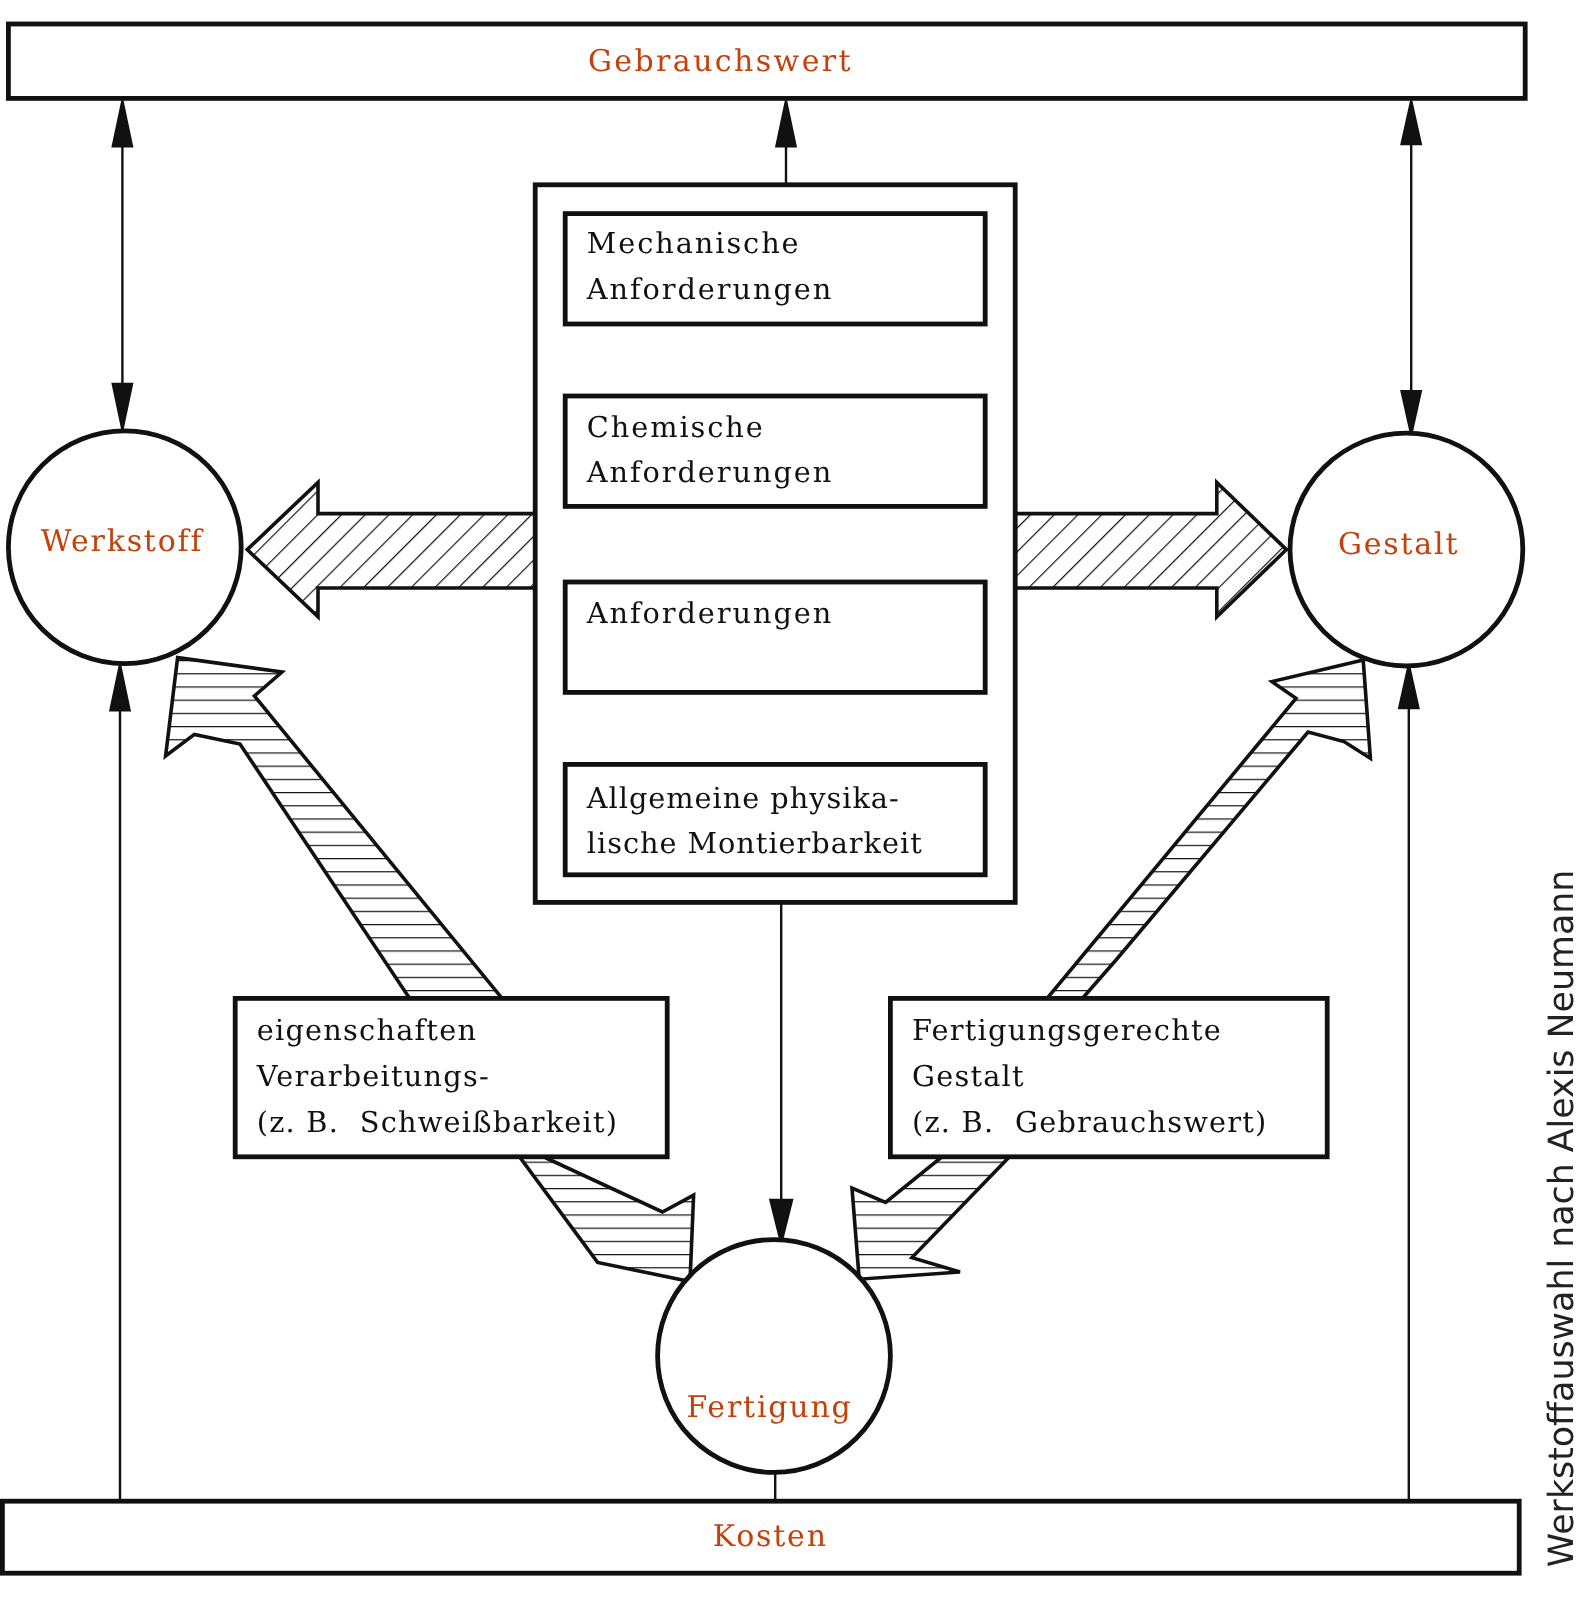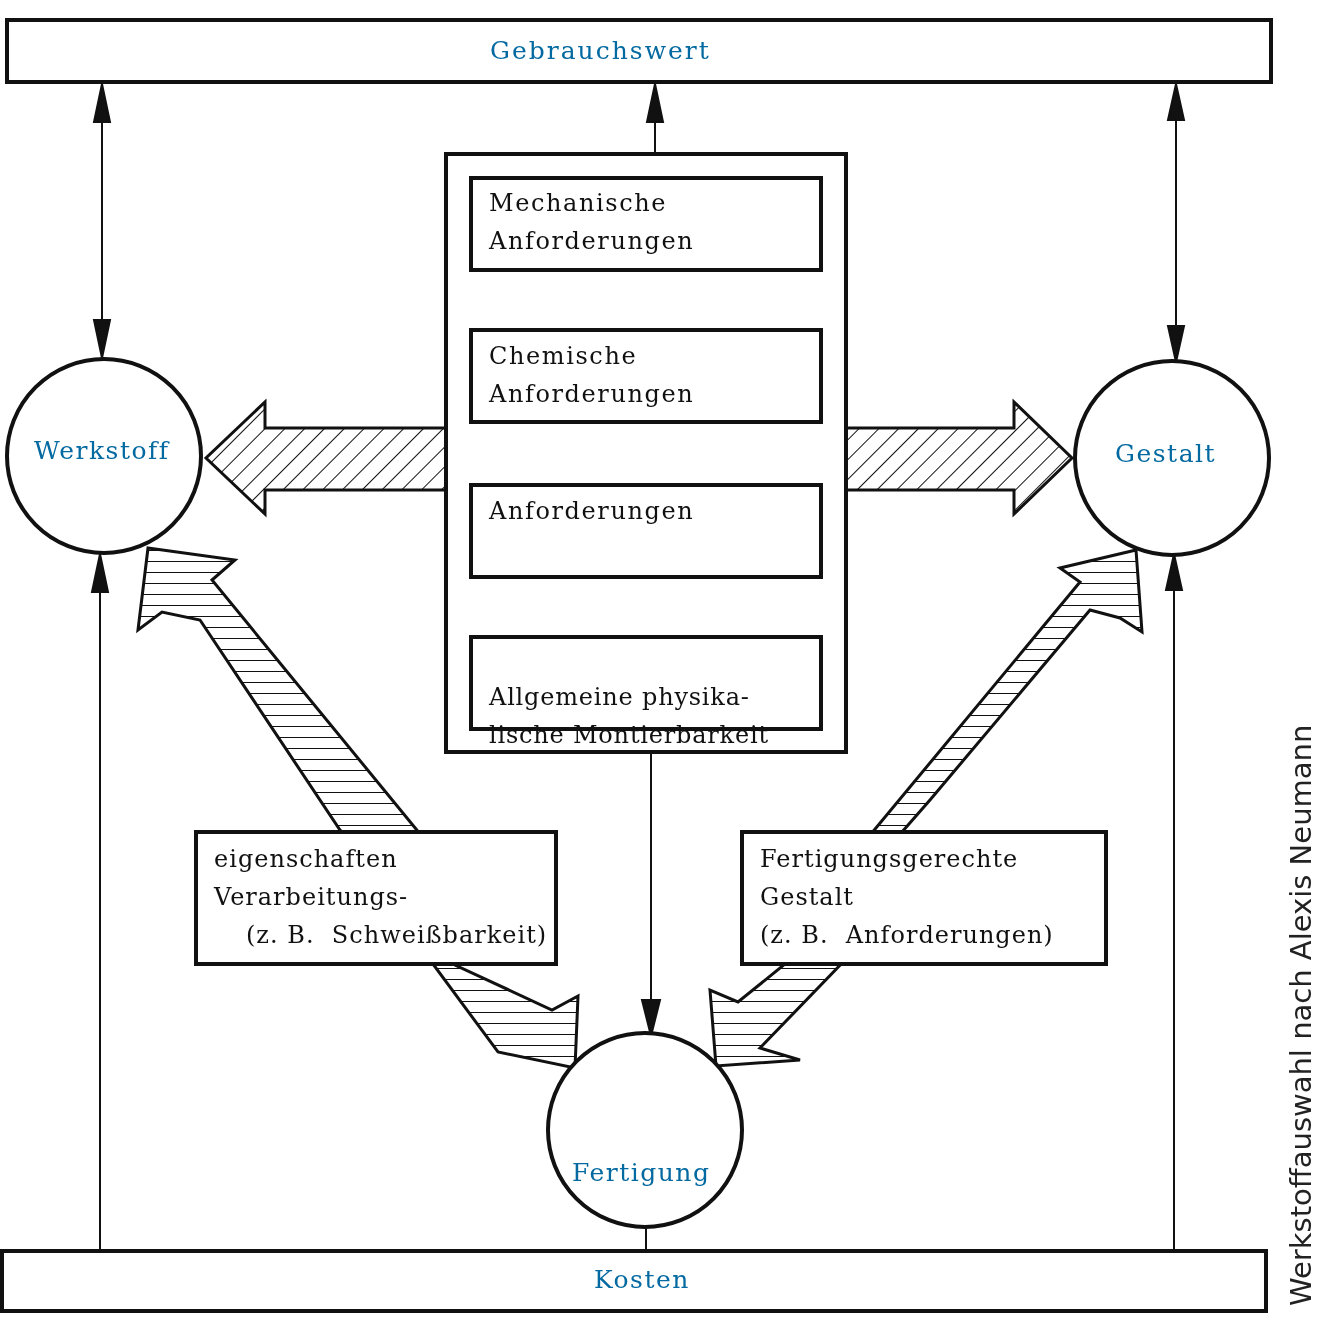--- a/index.html
+++ b/index.html
@@ -1,18 +1,18 @@
 <!DOCTYPE html>
 <html><head>
 <meta charset="utf-8">
 <style>
   html, body { margin:0; padding:0; background:#ffffff; }
   body { width:1325px; height:1333px; position:relative; overflow:hidden; font-family:"DejaVu Serif", serif; color:#111; }
   svg { position:absolute; left:0; top:0; }
-  .lbl { position:absolute; font-family:"DejaVu Serif", serif; font-size:25px; letter-spacing:1.5px; color:#0369a1; white-space:nowrap; }
+  .lbl { position:absolute; font-family:"DejaVu Serif", serif; font-size:25px; letter-spacing:1.5px; color:#c2410c; white-space:nowrap; }
   .boxtxt { position:absolute; font-family:"DejaVu Serif", serif; font-size:24px; letter-spacing:1.6px; line-height:38px; color:#111; white-space:nowrap; }
   .caption { position:absolute; font-family:"DejaVu Sans", sans-serif; font-size:29px; color:#222; white-space:nowrap; transform-origin:0 0; transform:rotate(-90deg); left:1284px; top:1306px; }
 </style>
 </head>
 <body>
 
 <svg width="1325" height="1333" viewBox="0 0 1325 1333">
   <defs>
     <pattern id="diag" patternUnits="userSpaceOnUse" width="14" height="14" patternTransform="rotate(45)">
       <line x1="0" y1="0" x2="0" y2="14" stroke="#111" stroke-width="2"></line>
@@ -94,29 +94,29 @@
   <div>Mechanische</div>
   <div>Anforderungen</div>
 </div>
 <div class="boxtxt" style="left:489px; top:337px;">
   <div>Chemische</div>
   <div>Anforderungen</div>
 </div>
 <div class="boxtxt" style="left:489px; top:492px;">
   <div>Anforderungen</div>
 </div>
-<div class="boxtxt" style="left:489px; top:646px; letter-spacing:0.8px;margin-top:32px;">
+<div class="boxtxt" style="left:489px; top:646px; letter-spacing:0.8px;">
   <div>Allgemeine physika-</div>
   <div>lische Montierbarkeit</div>
 </div>
 
 <div class="boxtxt" style="left:214px; top:840px; letter-spacing:1px;">
   <div>eigenschaften</div>
   <div>Verarbeitungs-</div>
-  <div style="white-space:pre;margin-left:32px;">(z. B.  Schweißbarkeit)</div>
+  <div style="white-space:pre;">(z. B.  Schweißbarkeit)</div>
 </div>
 <div class="boxtxt" style="left:760px; top:840px; letter-spacing:1px;">
   <div>Fertigungsgerechte</div>
   <div>Gestalt</div>
-  <div style="white-space:pre;">(z. B.  Anforderungen)</div>
+  <div style="white-space:pre;">(z. B.  Gebrauchswert)</div>
 </div>
 
 <div class="caption">Werkstoffauswahl nach Alexis Neumann</div>
 
 </body></html>

